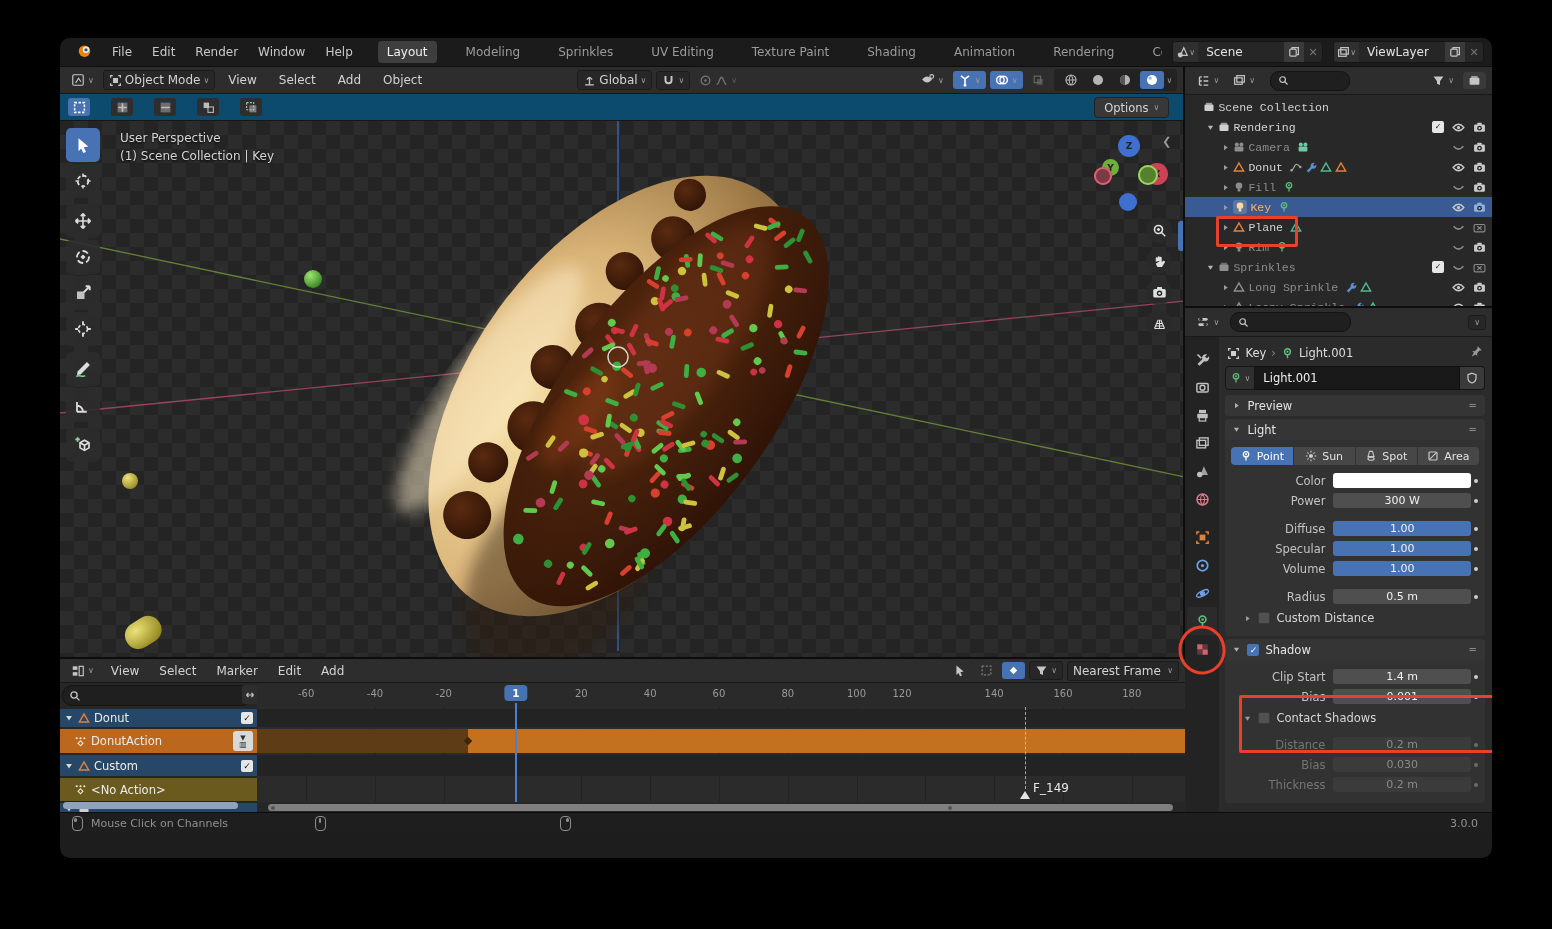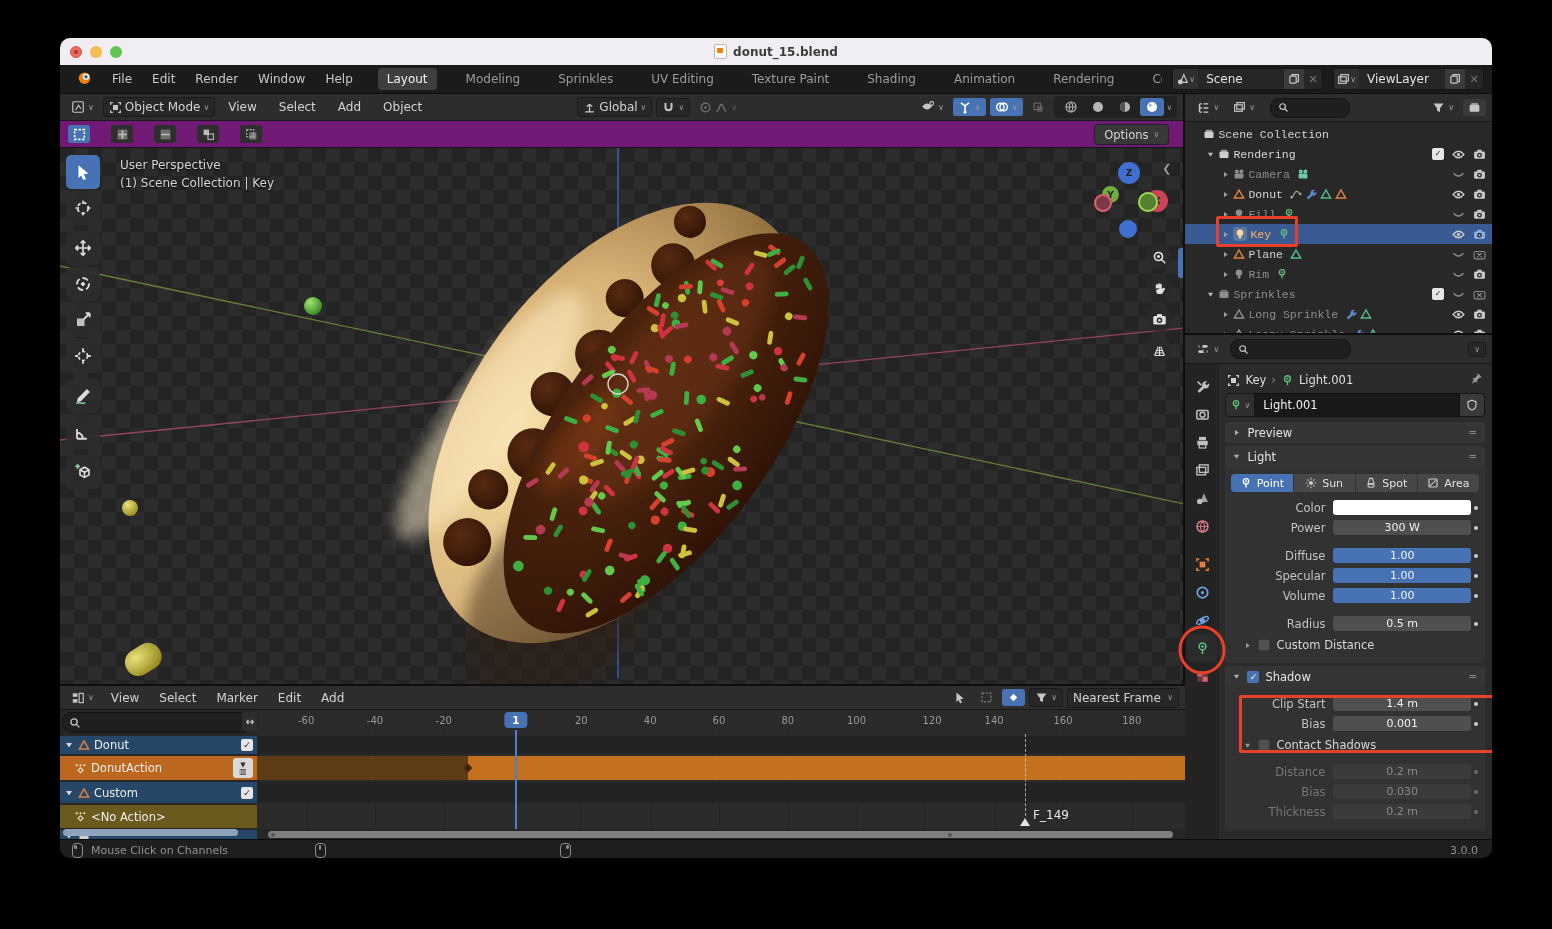--- a/index.html
+++ b/index.html
@@ -36,21 +36,21 @@
   
   .main{display:flex;height:745px;}
   .left-col{width:1125px;position:relative;}
   .right-col{width:307px;border-left:2px solid #0d0d0d;display:flex;flex-direction:column;}
   
   .vp-header{height:26px;background:#2d2d2d;border-bottom:1px solid #191919;display:flex;align-items:center;
     padding:0 6px;gap:4px;font-size:12px;color:#d2d2d2;}
   .vph-group{display:flex;align-items:center;gap:3px;padding:2px 5px;border-radius:3px;}
   .vph-drop{background:#272727;border:1px solid #1b1b1b;}
   .chev{font-size:8px;color:#9a9a9a;}
-  .tool-row{height:26px;background:#701a75;border-bottom:1px solid #161616;display:flex;align-items:center;
+  .tool-row{height:26px;background:#0c4a6e;border-bottom:1px solid #161616;display:flex;align-items:center;
     padding:0 8px;gap:21px;position:relative;text-decoration:underline;}
   .selmode{width:22px;height:18px;border-radius:3px;background:#2e2e2e;display:flex;align-items:center;justify-content:center;}
   .selmode.active{background:#4772b3;}
   .options-btn{position:absolute;right:14px;top:3px;height:19px;background:#383838;border:1px solid #222;
     border-radius:4px;color:#d6d6d6;font-size:11.5px;display:flex;align-items:center;gap:5px;padding:0 9px;}
   
   .viewport{position:relative;height:538px;overflow:hidden;
     background-image:conic-gradient(#2c2c2c 25%,#242424 0 50%,#2c2c2c 0 75%,#242424 0);background-size:28px 28px;}
   .vp-overlay-text{position:absolute;left:60px;top:8px;color:#d6d6d6;font-size:12px;line-height:18px;
     text-shadow:0 1px 2px rgba(0,0,0,.8);pointer-events:none;}
@@ -165,31 +165,20 @@
   .mmb{position:absolute;left:255px;} .rmb{position:absolute;left:500px;}
   
   .anno-box{position:absolute;border:3px solid #e8402a;border-radius:2px;pointer-events:none;z-index:20;}
   .anno-ellipse{position:absolute;pointer-events:none;z-index:20;}
 </style>
 </head>
 <body>
 
 <div class="window">
 
-  <div class="titlebar">
-    <div class="traffic">
-      <div class="tl red"></div>
-      <div class="tl yellow"></div>
-      <div class="tl green"></div>
-    </div>
-    <div class="wtitle">
-      <span class="file-ico"></span>
-      <span>donut_15.blend</span>
-    </div>
-  </div>
 
   <div class="topbar" id="topbar">
       <span class="menu-item"><span class="ic" style="width: 15px; height: 15px;"><svg viewBox="0 0 12 12">
             <circle cx="6" cy="6.5" r="4.6" fill="#e8830c"></circle>
             <circle cx="7.2" cy="5.4" r="2.6" fill="#eee"></circle>
             <circle cx="7.2" cy="5.4" r="1.3" fill="#265787"></circle>
           </svg></span></span>
       <span class="menu-item">File</span>
       <span class="menu-item">Edit</span>
       <span class="menu-item">Render</span>
@@ -843,21 +832,21 @@
             </div>
             <div class="ds-ruler">
               <span class="tick" style="left: 49.16px;">-60</span>
               <span class="tick" style="left: 117.96px;">-40</span>
               <span class="tick" style="left: 186.76px;">-20</span>
               <span class="tick" style="left: 324.36px;">20</span>
               <span class="tick" style="left: 393.16px;">40</span>
               <span class="tick" style="left: 461.96px;">60</span>
               <span class="tick" style="left: 530.76px;">80</span>
               <span class="tick" style="left: 599.56px;">100</span>
-              <span class="tick" style="left: 675px;">120</span>
+              <span class="tick" style="left: 645px;">120</span>
               <span class="tick" style="left: 737.16px;">140</span>
               <span class="tick" style="left: 805.96px;">160</span>
               <span class="tick" style="left: 874.76px;">180</span>
               <span class="cf-pill" style="left: 259px;">1</span>
             </div>
             <div class="ds-grid">
               <span class="gridline" style="left: 49.16px;"></span>
               <span class="gridline" style="left: 117.96px;"></span>
               <span class="gridline" style="left: 186.76px;"></span>
               <span class="gridline" style="left: 324.36px;"></span>

